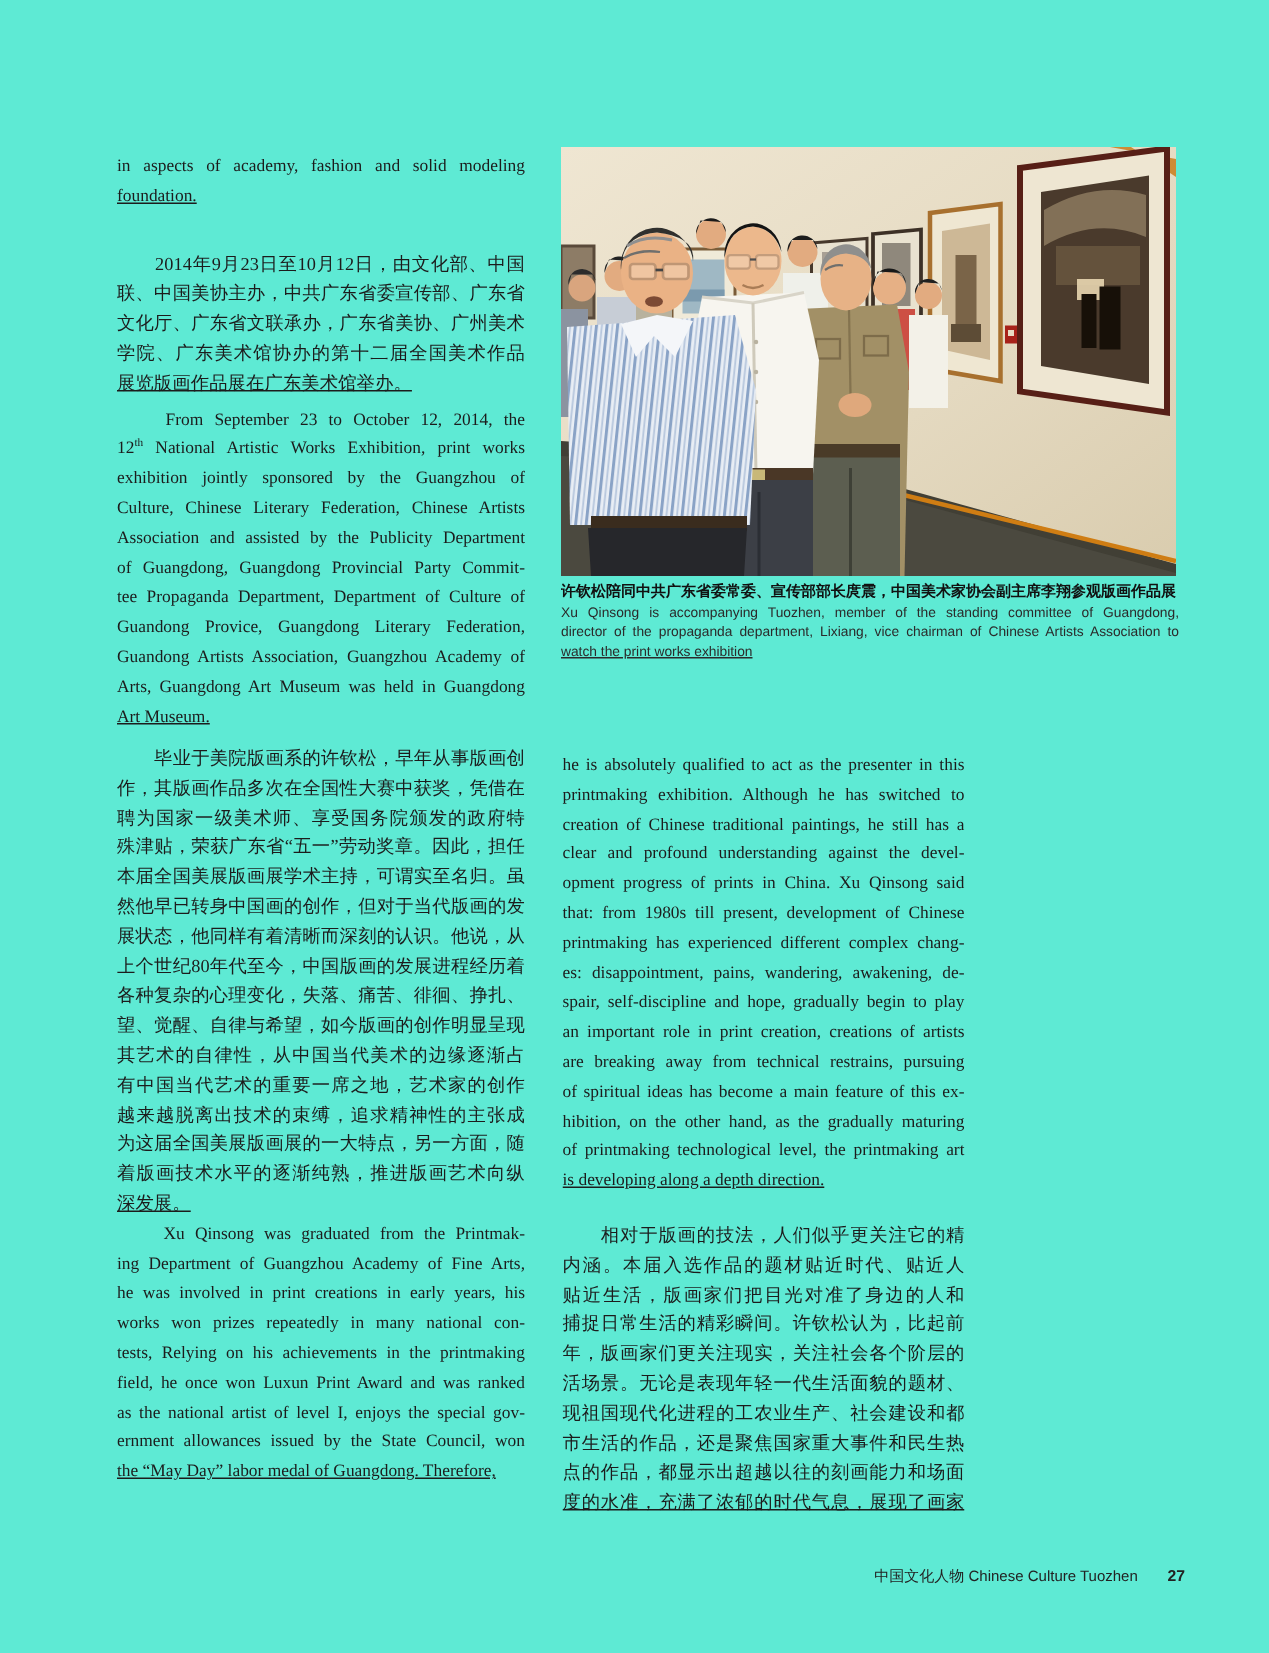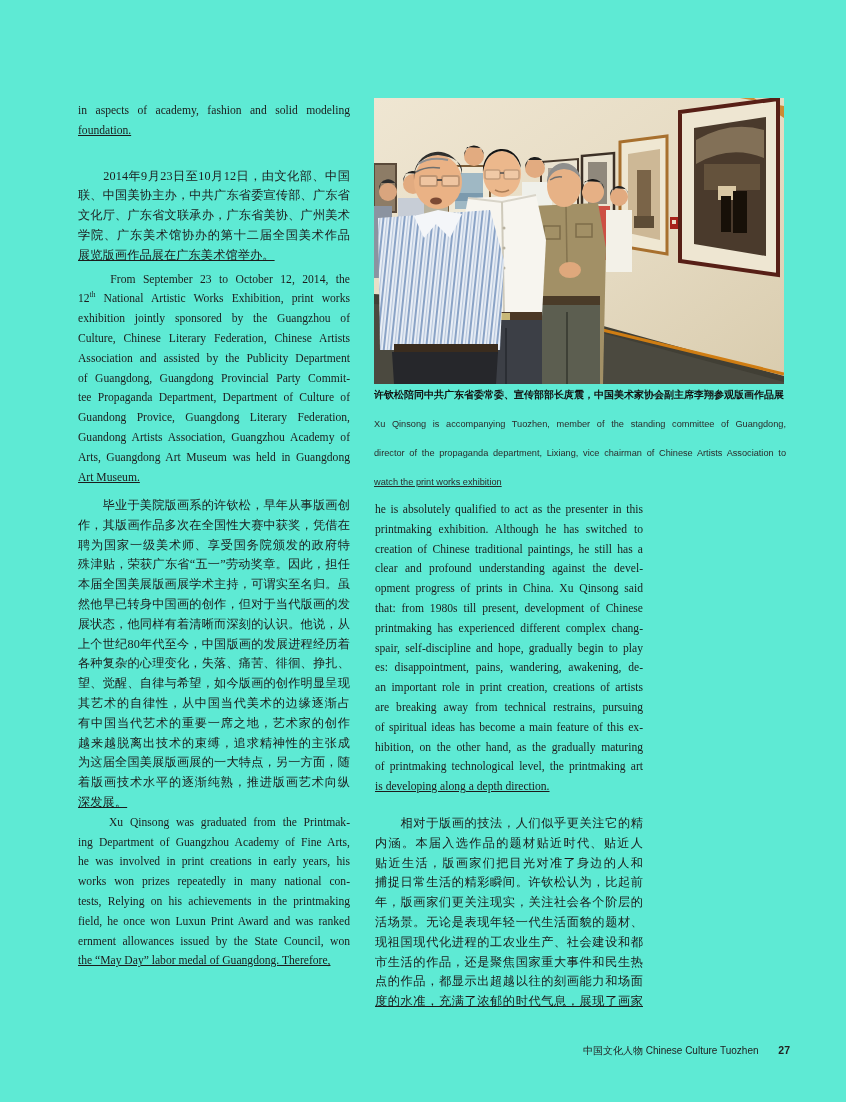--- a/index.html
+++ b/index.html
@@ -19,21 +19,21 @@
   .para.cn .line{font-size:12.2px;letter-spacing:.1px;}
   .line.end{text-align-last:left;text-decoration:underline;}
   .line sup{font-size:7.5px;line-height:0;}
   
   .photo{position:absolute;left:374px;top:98px;width:410px;height:286px;overflow:hidden;background:#e5dcc7;}
   .photo svg{display:block;}
   
   .caption{position:absolute;left:374px;top:388px;width:412px;
            font-family:"Liberation Sans","DejaVu Sans",sans-serif;}
   .caption-cn{font-size:10px;font-weight:700;color:#111;line-height:13.5px;white-space:nowrap;overflow:hidden;}
-  .cap-para .line{height:13.2px;line-height:13.2px;font-size:9.2px;color:#2b2b2b;font-family:"Liberation Sans","DejaVu Sans",sans-serif;margin-top:16px;}
+  .cap-para .line{height:13.2px;line-height:13.2px;font-size:9.2px;color:#2b2b2b;font-family:"Liberation Sans","DejaVu Sans",sans-serif;}
   
   .footer{position:absolute;top:1044px;right:56px;font-family:"Liberation Sans","DejaVu Sans",sans-serif;
           font-size:10px;color:#222;}
   .footer .pageno{font-weight:700;margin-left:17px;font-size:10.5px;}
 </style>
 </head>
 <body>
 
 <div class="page">
 
@@ -226,36 +226,37 @@
         <div class="line">着版画技术水平的逐渐纯熟，推进版画艺术向纵</div>
         <div class="line end">深发展。</div>
       </div>
       <div class="para en">
         <div class="line">　　Xu Qinsong was graduated from the Printmak-</div>
         <div class="line">ing Department of Guangzhou Academy of Fine Arts,</div>
         <div class="line">he was involved in print creations in early years, his</div>
         <div class="line">works won prizes repeatedly in many national con-</div>
         <div class="line">tests, Relying on his achievements in the printmaking</div>
         <div class="line">field, he once won Luxun Print Award and was ranked</div>
+        <div class="line">as the national artist of level I, enjoys the special gov-</div>
         <div class="line">ernment allowances issued by the State Council, won</div>
         <div class="line end">the “May Day” labor medal of Guangdong. Therefore,</div>
       </div>
     </div>
 
   <div class="col col-right">
       <div class="para en">
         <div class="line">he is absolutely qualified to act as the presenter in this</div>
         <div class="line">printmaking exhibition. Although he has switched to</div>
         <div class="line">creation of Chinese traditional paintings, he still has a</div>
         <div class="line">clear and profound understanding against the devel-</div>
         <div class="line">opment progress of prints in China. Xu Qinsong said</div>
         <div class="line">that: from 1980s till present, development of Chinese</div>
         <div class="line">printmaking has experienced different complex chang-</div>
+        <div class="line">es: disappointment, pains, wandering, awakening, de-</div>
         <div class="line">spair, self-discipline and hope, gradually begin to play</div>
-        <div class="line">es: disappointment, pains, wandering, awakening, de-</div>
         <div class="line">an important role in print creation, creations of artists</div>
         <div class="line">are breaking away from technical restrains, pursuing</div>
         <div class="line">of spiritual ideas has become a main feature of this ex-</div>
         <div class="line">hibition, on the other hand, as the gradually maturing</div>
         <div class="line">of printmaking technological level, the printmaking art</div>
         <div class="line end">is developing along a depth direction.</div>
       </div>
       <div class="para cn">
         <div class="line">　　相对于版画的技法，人们似乎更关注它的精神</div>
         <div class="line">内涵。本届入选作品的题材贴近时代、贴近人民、</div>

